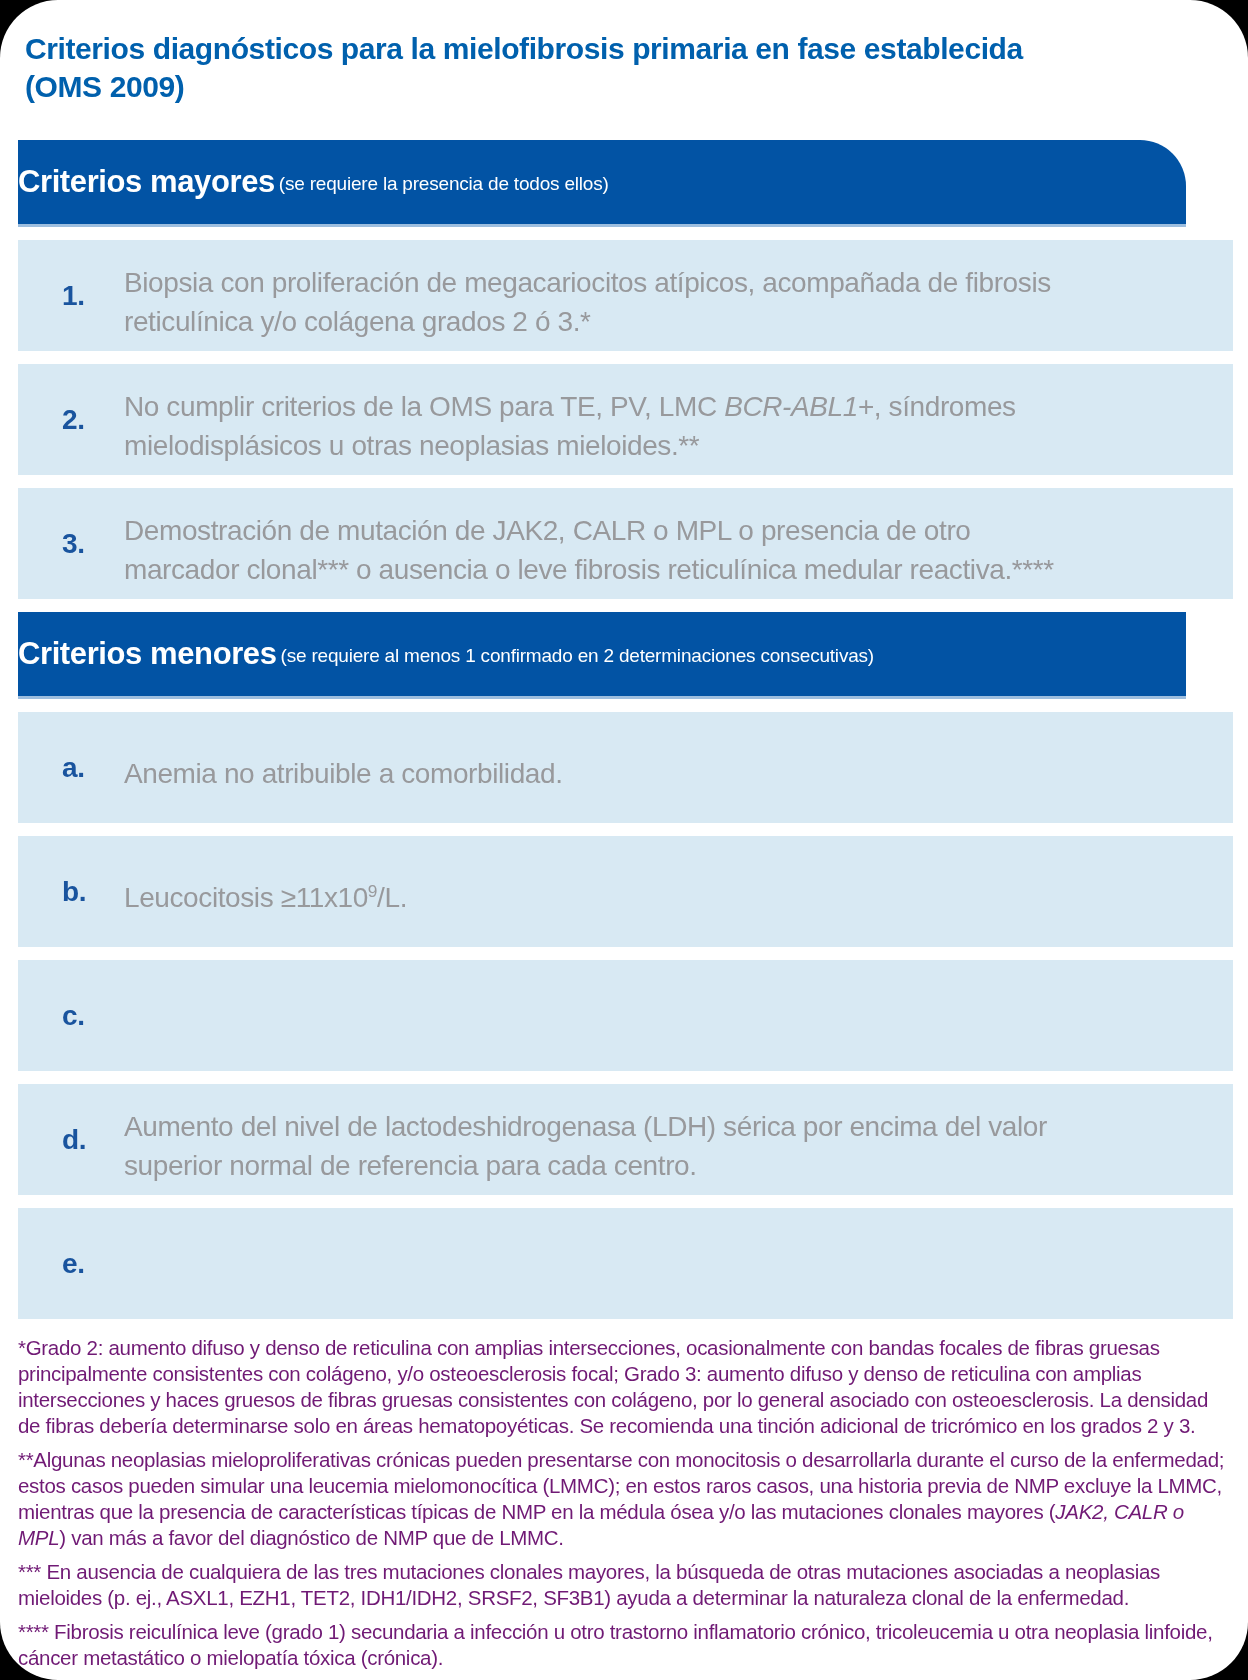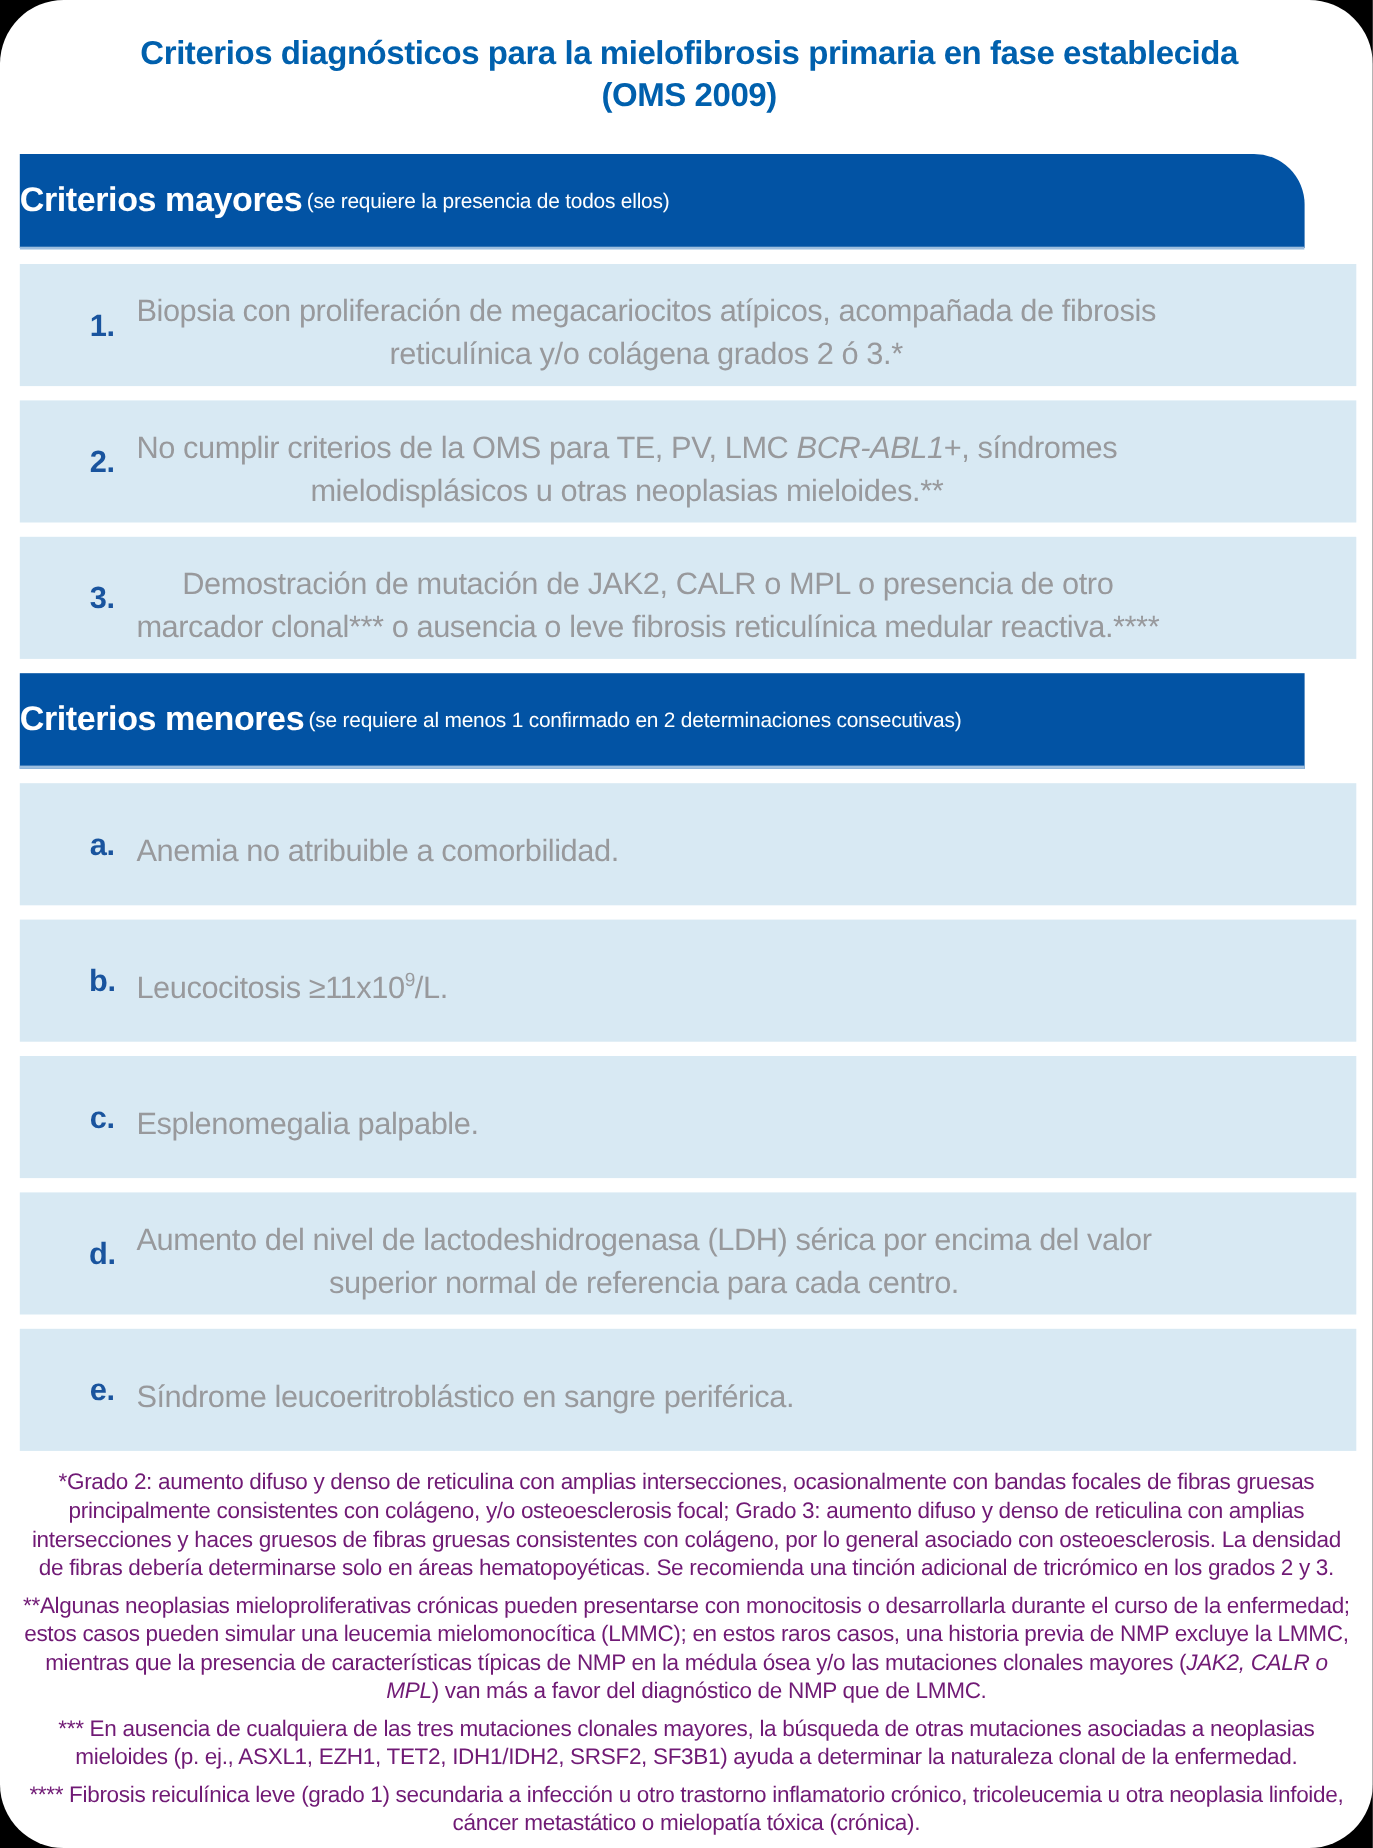--- a/index.html
+++ b/index.html
@@ -8,21 +8,20 @@
     background: #000;
     font-family: "Liberation Sans", sans-serif;
     position: relative;
   }
   .card {
     position: absolute; inset: 0;
     background: #ffffff;
     border-radius: 58px;
     overflow: hidden;
     box-sizing: border-box;
-    text-align: center;
   }
   .title {
     margin: 30px 20px 0 25px;
     font-size: 30px;
     line-height: 38px;
     font-weight: bold;
     color: #0060ad;
     letter-spacing: -0.4px;
   }
   .bar {
@@ -130,31 +129,29 @@
     <span class="text"><span>Anemia no atribuible a comorbilidad.</span></span>
   </div>
 
   <div class="row">
     <span class="marker">b.</span>
     <span class="text"><span>Leucocitosis ≥11x10</span><span class="sup">9</span><span>/L.</span></span>
   </div>
 
   <div class="row">
     <span class="marker">c.</span>
-    <span class="text"><span>Esplenomegalia palpable.</span></span>
   </div>
 
   <div class="row">
     <span class="marker">d.</span>
     <span class="text"><span>Aumento del nivel de lactodeshidrogenasa (LDH) sérica por encima del valor</span><br><span>superior normal de referencia para cada centro.</span></span>
   </div>
 
   <div class="row">
     <span class="marker">e.</span>
-    <span class="text"><span>Síndrome leucoeritroblástico en sangre periférica.</span></span>
   </div>
 
   <div class="footnotes">
     <p class="fn"><span>*Grado 2: aumento difuso y denso de reticulina con amplias intersecciones, ocasionalmente con bandas focales de fibras gruesas principalmente consistentes con colágeno, y/o osteoesclerosis focal; Grado 3: aumento difuso y denso de reticulina con amplias intersecciones y haces gruesos de fibras gruesas consistentes con colágeno, por lo general asociado con osteoesclerosis. La densidad de fibras debería determinarse solo en áreas hematopoyéticas. Se recomienda una tinción adicional de tricrómico en los grados 2 y 3.</span></p>
     <p class="fn"><span>**Algunas neoplasias mieloproliferativas crónicas pueden presentarse con monocitosis o desarrollarla durante el curso de la enfermedad; estos casos pueden simular una leucemia mielomonocítica (LMMC); en estos raros casos, una historia previa de NMP excluye la LMMC, mientras que la presencia de características típicas de NMP en la médula ósea y/o las mutaciones clonales mayores (</span><span class="it">JAK2, CALR o MPL</span><span>) van más a favor del diagnóstico de NMP que de LMMC.</span></p>
     <p class="fn"><span>*** En ausencia de cualquiera de las tres mutaciones clonales mayores, la búsqueda de otras mutaciones asociadas a neoplasias mieloides (p. ej., ASXL1, EZH1, TET2, IDH1/IDH2, SRSF2, SF3B1) ayuda a determinar la naturaleza clonal de la enfermedad.</span></p>
     <p class="fn"><span>**** Fibrosis reiculínica leve (grado 1) secundaria a infección u otro trastorno inflamatorio crónico, tricoleucemia u otra neoplasia linfoide, cáncer metastático o mielopatía tóxica (crónica).</span></p>
   </div>
 
 </div>

